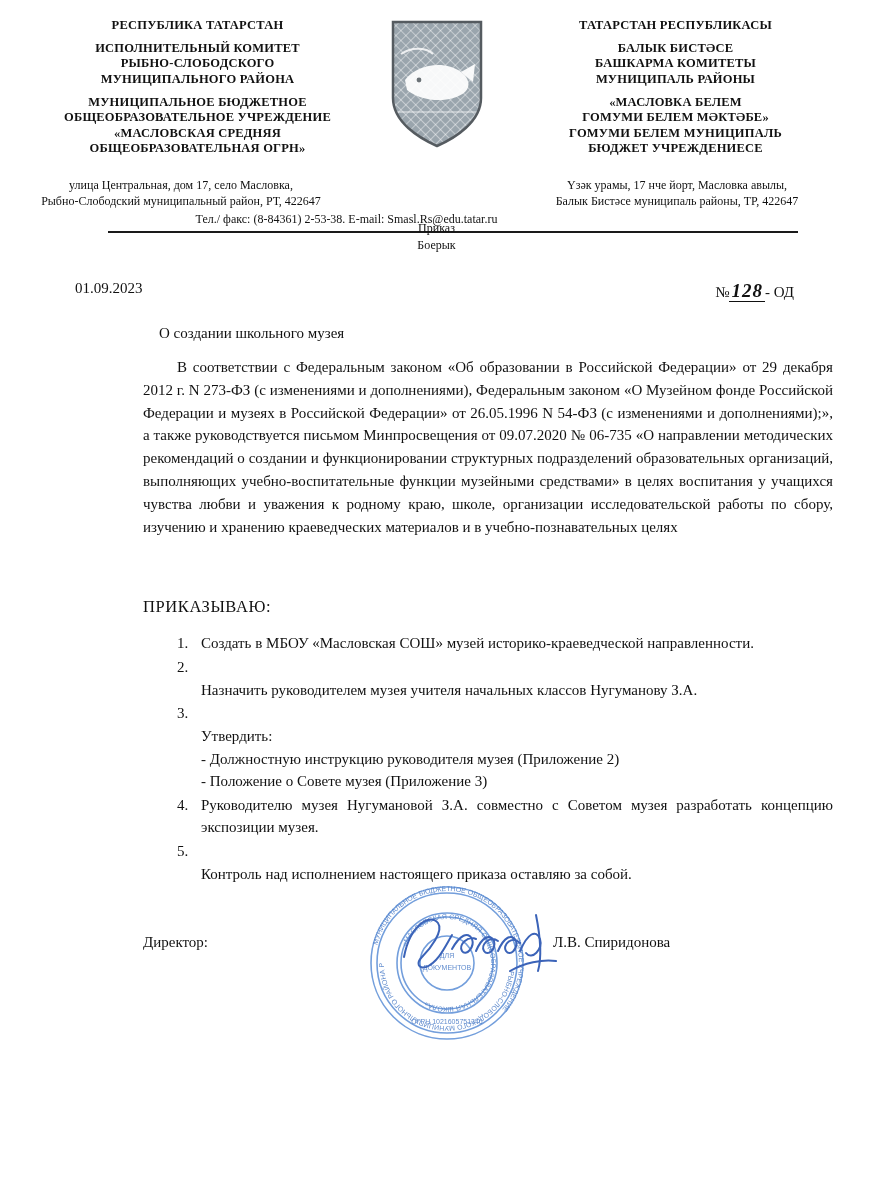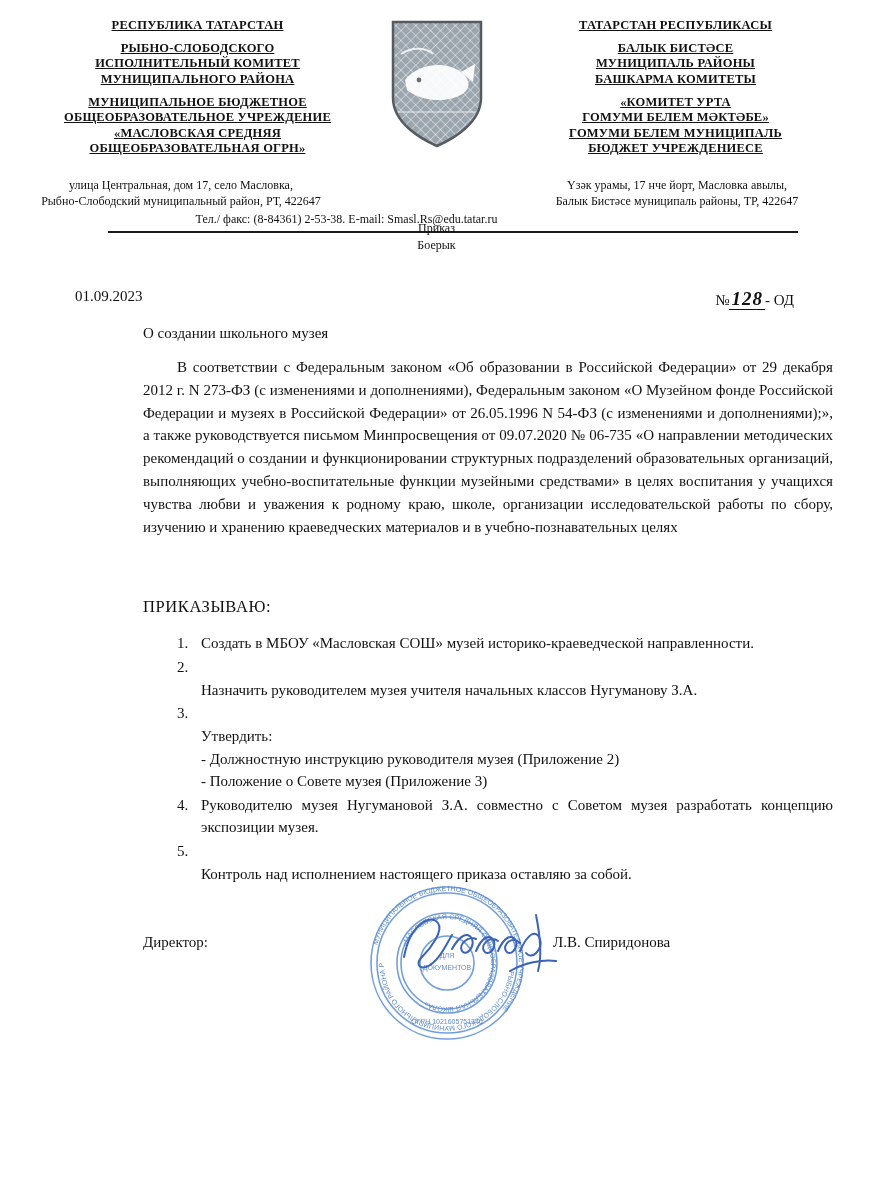--- a/index.html
+++ b/index.html
@@ -38,21 +38,21 @@
   .lh-col {
     width: 300px;
     text-align: center;
     font-size: 12.5px;
     line-height: 1.25;
     font-weight: bold;
     letter-spacing: 0.2px;
   }
   .lh-col.left { width: 315px; }
   .lh-col.right { width: 315px; }
-  .lh-line { display: block; text-decoration: underline; }
+  .lh-line { display: block; }
   .lh-gap { height: 7px; }
   .crest-wrap {
     width: 118px;
     display: flex;
     justify-content: center;
     align-items: flex-start;
     padding-top: 2px;
   }
   .crest {
     width: 92px;
@@ -90,42 +90,42 @@
   .doc-title {
     position: absolute;
     top: 220px;
     width: 873px;
     text-align: center;
     font-size: 12px;
     line-height: 1.45;
   }
   .meta-row {
     position: absolute;
-    top: 288px;
+    top: 280px;
     width: 873px;
     padding: 0 75px;
     box-sizing: border-box;
     display: flex;
     justify-content: space-between;
     font-size: 15px;
   }
   .num-box { position: relative; padding-right: 4px; }
   .num-handwritten {
     font-family: "Liberation Serif", serif;
     font-style: italic;
     font-weight: bold;
     font-size: 19px;
     letter-spacing: 1px;
     border-bottom: 1.5px solid #111;
     padding: 0 2px;
   }
   .subject {
     position: absolute;
     top: 325px;
-    left: 143px;
+    left: 159px;
     font-size: 15px;
   }
   
   .body-text {
     position: absolute;
     top: 356px;
     left: 143px;
     width: 690px;
     font-size: 15px;
     line-height: 1.52;
@@ -210,22 +210,22 @@
 <body>
 
 <div class="page">
   <div class="sheet">
 
     <div class="letterhead">
 
       <div class="lh-col left">
         <span class="lh-line">РЕСПУБЛИКА ТАТАРСТАН</span>
         <div class="lh-gap"></div>
+        <span class="lh-line">ИСПОЛНИТЕЛЬНЫЙ КОМИТЕТ</span>
         <span class="lh-line">РЫБНО-СЛОБОДСКОГО</span>
-        <span class="lh-line">ИСПОЛНИТЕЛЬНЫЙ КОМИТЕТ</span>
         <span class="lh-line">МУНИЦИПАЛЬНОГО РАЙОНА</span>
         <div class="lh-gap"></div>
         <span class="lh-line">МУНИЦИПАЛЬНОЕ БЮДЖЕТНОЕ</span>
         <span class="lh-line">ОБЩЕОБРАЗОВАТЕЛЬНОЕ УЧРЕЖДЕНИЕ</span>
         <span class="lh-line">«МАСЛОВСКАЯ СРЕДНЯЯ</span>
         <span class="lh-line">ОБЩЕОБРАЗОВАТЕЛЬНАЯ ОГРН»</span>
       </div>
 
       <div class="crest-wrap">
         <svg class="crest" viewBox="0 0 92 128">
@@ -248,24 +248,24 @@
             <path d="M0 92 H92" stroke="#ffffff" stroke-width="1.4" opacity="0.5"></path>
           </g>
           <path d="M2 2 H90 V78 C90 102 64 118 46 126 C28 118 2 102 2 78 Z" fill="none" stroke="#555b60" stroke-width="2.5"></path>
         </svg>
       </div>
 
       <div class="lh-col right">
         <span class="lh-line">ТАТАРСТАН РЕСПУБЛИКАСЫ</span>
         <div class="lh-gap"></div>
         <span class="lh-line">БАЛЫК БИСТӘСЕ</span>
+        <span class="lh-line">БАШКАРМА КОМИТЕТЫ</span>
         <span class="lh-line">МУНИЦИПАЛЬ РАЙОНЫ</span>
-        <span class="lh-line">БАШКАРМА КОМИТЕТЫ</span>
         <div class="lh-gap"></div>
-        <span class="lh-line">«КОМИТЕТ УРТА</span>
+        <span class="lh-line">«МАСЛОВКА БЕЛЕМ</span>
         <span class="lh-line">ГОМУМИ БЕЛЕМ МӘКТӘБЕ»</span>
         <span class="lh-line">ГОМУМИ БЕЛЕМ МУНИЦИПАЛЬ</span>
         <span class="lh-line">БЮДЖЕТ УЧРЕЖДЕНИЕСЕ</span>
       </div>
     </div>
 
     <div class="addr">
       <div class="addr-left">
         <div>улица Центральная, дом 17, село Масловка,</div>
         <div>Рыбно-Слободский муниципальный район, РТ, 422647</div>

